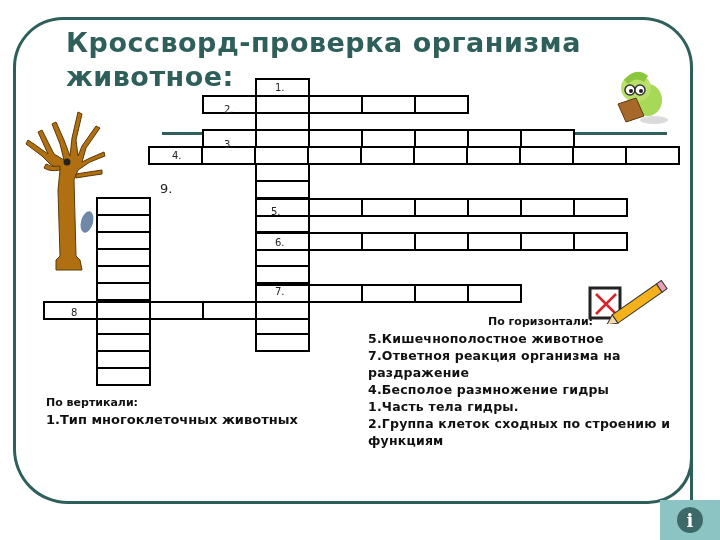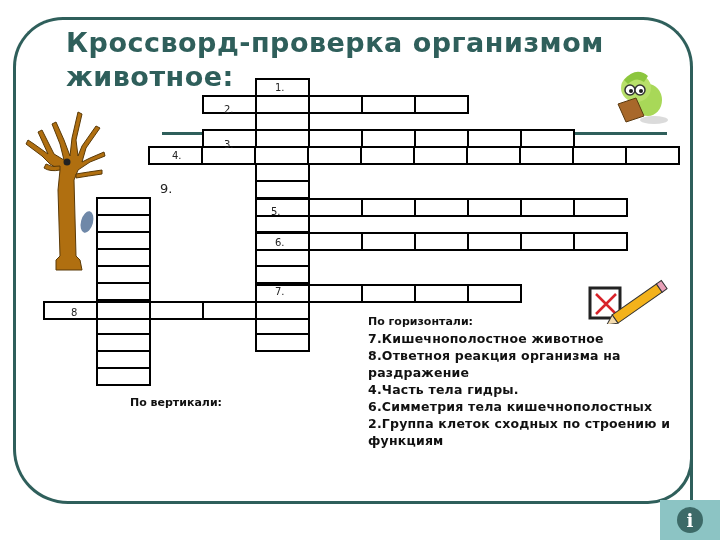--- a/index.html
+++ b/index.html
@@ -7,41 +7,41 @@
   .frame { position:absolute; left:13px; top:17px; width:335px; height:400px; border-top:3px solid #2f5f5b; border-left:3px solid #2f5f5b; border-top-left-radius:50px; }
   .frame-r { position:absolute; left:340px; top:17px; width:350px; height:480px; border-top:3px solid #2f5f5b; border-right:3px solid #2f5f5b; border-top-right-radius:50px; }
   .frame-bl { position:absolute; left:13px; top:330px; width:335px; height:171px; border-left:3px solid #2f5f5b; border-bottom:3px solid #2f5f5b; border-bottom-left-radius:55px; }
   .frame-br { position:absolute; left:340px; top:400px; width:350px; height:101px; border-right:3px solid #2f5f5b; border-bottom:3px solid #2f5f5b; border-bottom-right-radius:45px; }
   .title { position:absolute; left:66px; top:26px; font-family:"DejaVu Sans", sans-serif; font-weight:bold; font-size:27px; line-height:34px; color:#2f5f5b; letter-spacing:0.5px; white-space:pre; }
   .accent-line { position:absolute; left:162px; top:132px; width:505px; height:3px; background:#2f5f5b; }
   .cell { position:absolute; box-sizing:border-box; border:2px solid #000; background:#fff; }
   .cell-num { position:absolute; font-family:"DejaVu Sans", sans-serif; font-size:10px; color:#222; }
   .num9 { font-size:13px; }
   .clues { position:absolute; font-family:"DejaVu Sans", sans-serif; color:#111; }
-  .clues-v { left:46px; top:396px; width:260px;text-align:center; }
+  .clues-v { left:46px; top:396px; width:260px; }
   .clues-v .hdr { font-size:11px; font-weight:bold; margin-bottom:2px; }
   .clues-v .item { font-size:13px; font-weight:bold; line-height:17px; }
   .clues-h { left:368px; top:313px; width:345px; }
-  .clues-h .hdr { font-size:11px; font-weight:bold; line-height:17px; }
+  .clues-h .hdr { font-size:11px; font-weight:bold; line-height:17px;text-align:center; }
   .clues-h .item { font-size:12.5px; font-weight:bold; line-height:17px; letter-spacing:0.2px; }
   .info-btn { position:absolute; left:660px; top:500px; width:60px; height:40px; background:#8cc4c4; display:flex; align-items:center; justify-content:center; cursor:pointer; }
   .info-circle { width:26px; height:26px; border-radius:50%; background:#3d6a68; color:#fff; font-weight:bold; font-family:"DejaVu Serif", serif; font-size:18px; display:flex; align-items:center; justify-content:center; }
   .tree { position:absolute; left:20px; top:100px; }
   .bookworm { position:absolute; left:614px; top:66px; }
   .pencil-box { position:absolute; left:588px; top:278px; }
 </style>
 </head>
 <body>
 
 <div class="frame"></div>
 <div class="frame-r"></div>
 <div class="frame-bl"></div>
 <div class="frame-br"></div>
 
-<div class="title"><span>Кроссворд-проверка организмом</span>
+<div class="title"><span>Кроссворд-проверка организма</span>
 <span>животное:</span></div>
 
 <div class="accent-line"></div>
 
 <div class="tree">
   <svg width="90" height="172" viewBox="0 0 90 172">
     <g stroke="#5a3a08" stroke-width="1" fill="#b06f10">
       <path d="M36 170 L62 170 L60 160 L56 156 L54 80 L58 70 L70 62 L85 56 L84 52 L70 58 L62 62 L66 48 L80 28 L76 26 L62 46 L58 56 L56 40 L62 14 L58 12 L52 38 L50 56 L44 40 L36 22 L32 24 L40 44 L44 60 L34 54 L22 30 L18 32 L28 54 L14 44 L8 40 L6 44 L22 56 L30 64 L40 70 L38 90 L40 156 L36 160 Z"></path>
       <path d="M56 74 Q68 72 82 70 L82 74 Q68 76 56 78 Z"></path>
       <path d="M40 70 Q30 72 24 68 L26 64 Q32 68 40 66 Z"></path>
@@ -155,26 +155,27 @@
     <g transform="rotate(-35 50 25)">
       <rect x="22" y="20" width="54" height="10" fill="#f3b21b" stroke="#333" stroke-width="1"></rect>
       <rect x="76" y="20" width="6" height="10" fill="#e8a0b8" stroke="#333" stroke-width="1"></rect>
       <path d="M22 20 L12 25 L22 30 Z" fill="#f4dcb0" stroke="#333" stroke-width="1"></path>
     </g>
   </svg>
 </div>
 
 <div class="clues clues-v">
   <div class="hdr">По вертикали:</div>
+  <div class="item">1.Тип многоклеточных животных</div>
 </div>
 
 <div class="clues clues-h">
   <div class="hdr">По горизонтали:</div>
-  <div class="item">7.Кишечнополостное животное</div>
-  <div class="item">8.Ответноя реакция организма на раздражение</div>
-  <div class="item">4.Часть тела гидры.</div>
-  <div class="item">6.Симметрия тела кишечнополостных</div>
+  <div class="item">5.Кишечнополостное животное</div>
+  <div class="item">7.Ответноя реакция организма на раздражение</div>
+  <div class="item">4.Бесполое размножение гидры</div>
+  <div class="item">1.Часть тела гидры.</div>
   <div class="item">2.Группа клеток сходных по строению и функциям</div>
 </div>
 
 <div class="info-btn">
   <div class="info-circle">i</div>
 </div>
 
 </body></html>

